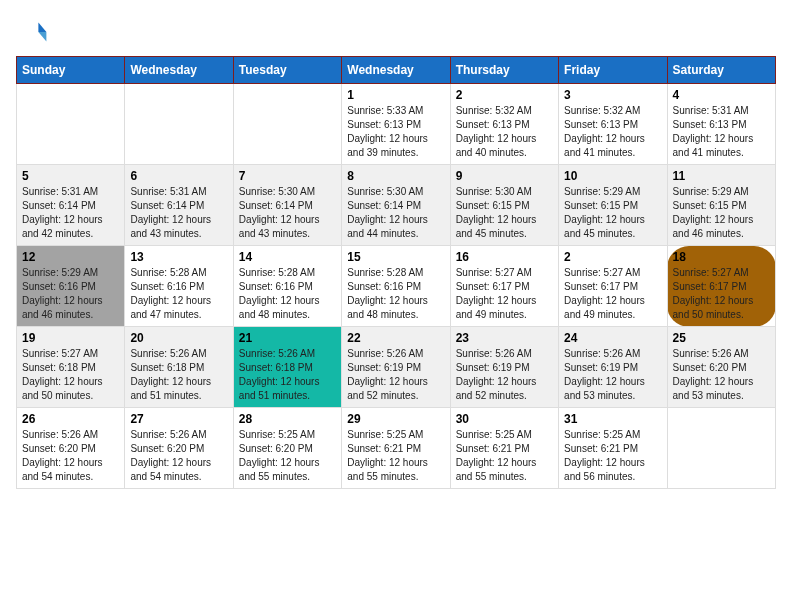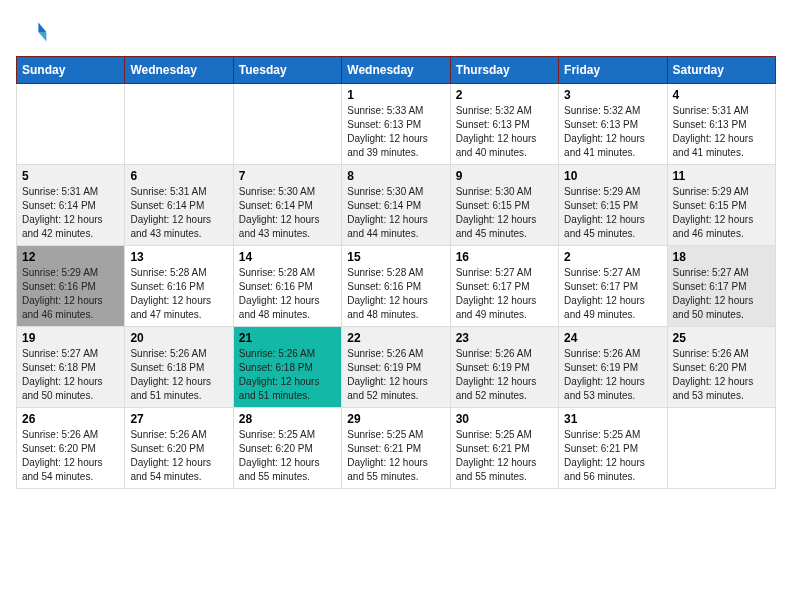--- a/index.html
+++ b/index.html
@@ -190,21 +190,21 @@
           <div class="day-info">Sunrise: 5:28 AM<br>Sunset: 6:16 PM<br>Daylight: 12 hours<br>and 48 minutes.</div>
         </td>
         <td style="background: rgb(255, 255, 255);">
           <div class="day-num">16</div>
           <div class="day-info">Sunrise: 5:27 AM<br>Sunset: 6:17 PM<br>Daylight: 12 hours<br>and 49 minutes.</div>
         </td>
         <td style="background: rgb(255, 255, 255);">
           <div class="day-num">2</div>
           <div class="day-info">Sunrise: 5:27 AM<br>Sunset: 6:17 PM<br>Daylight: 12 hours<br>and 49 minutes.</div>
         </td>
-        <td style="background: #e5e5e5;">
+        <td style="background: #a16207; border-radius: 22px;">
           <div class="day-num">18</div>
           <div class="day-info">Sunrise: 5:27 AM<br>Sunset: 6:17 PM<br>Daylight: 12 hours<br>and 50 minutes.</div>
         </td>
       </tr>
       <tr class="row-even">
         <td style="background: rgb(240, 240, 240);">
           <div class="day-num">19</div>
           <div class="day-info">Sunrise: 5:27 AM<br>Sunset: 6:18 PM<br>Daylight: 12 hours<br>and 50 minutes.</div>
         </td>
         <td style="background: rgb(240, 240, 240);">

